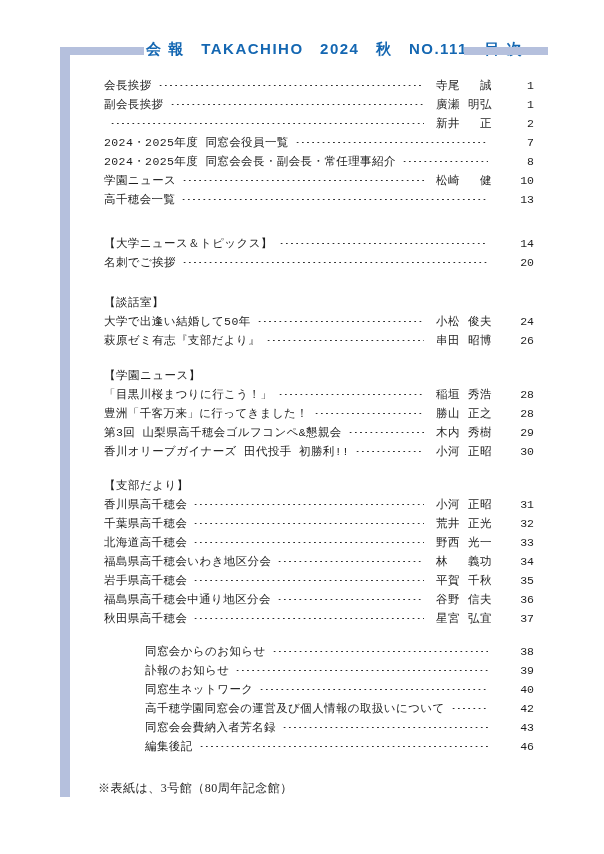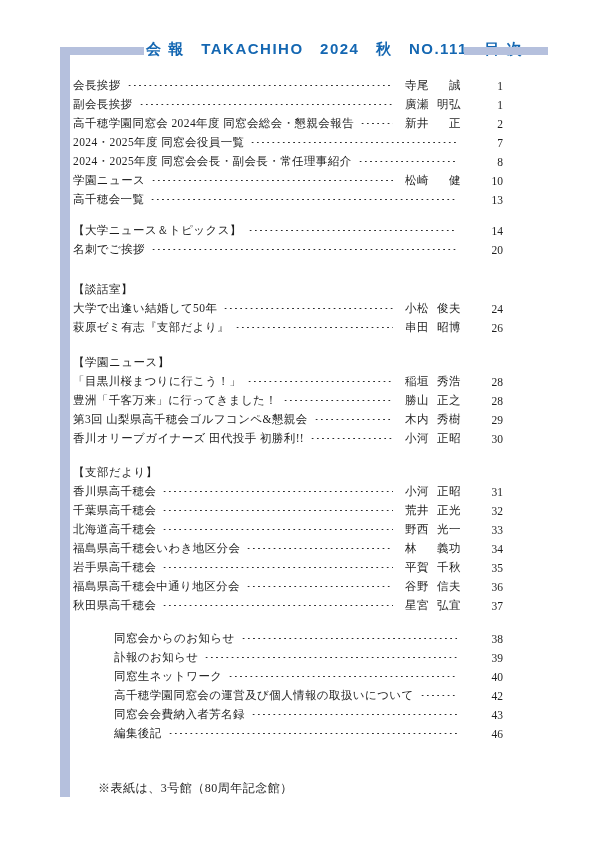--- a/index.html
+++ b/index.html
@@ -29,24 +29,24 @@
     font-family: "Liberation Sans", "DejaVu Sans", sans-serif;
     font-weight: bold;
     font-size: 15px;
     letter-spacing: 1.5px;
     color: var(--blue);
     white-space: nowrap;
   }
 
   .content {
     position: absolute;
-    left: 73px; top: 76px; width: 430px;
+    left: 104px; top: 76px; width: 430px; font-family: Liberation Mono, monospace;
   }
   .section { margin: 0; }
-  .section.s2 { margin-top: 12px; }
+  .section.s2 { margin-top: 25px; }
   .section.s3 { margin-top: 21px; }
   .section.s4 { margin-top: 16px; }
   .section.s5 { margin-top: 15px; }
   .section.s6 { margin-top: 14px; margin-left: 41px; }
 
   .sec-header {
     height: 19px;
     display: flex; align-items: center;
     font-size: 11.5px;
     letter-spacing: 0.5px;
@@ -114,21 +114,20 @@
       <div class="row">
         <span class="t">副会長挨拶</span>
         <span class="leader"></span>
         <span class="name">
           <span>廣瀬</span>
           <span>明弘</span>
         </span>
         <span class="pg">1</span>
       </div>
       <div class="row">
-        <span class="t">高千穂学園同窓会 2024年度 同窓会総会・懇親会報告</span>
         <span class="leader"></span>
         <span class="name">
           <span>新井</span>
           <span>正</span>
         </span>
         <span class="pg">2</span>
       </div>
       <div class="row">
         <span class="t">2024・2025年度 同窓会役員一覧</span>
         <span class="leader"></span>

